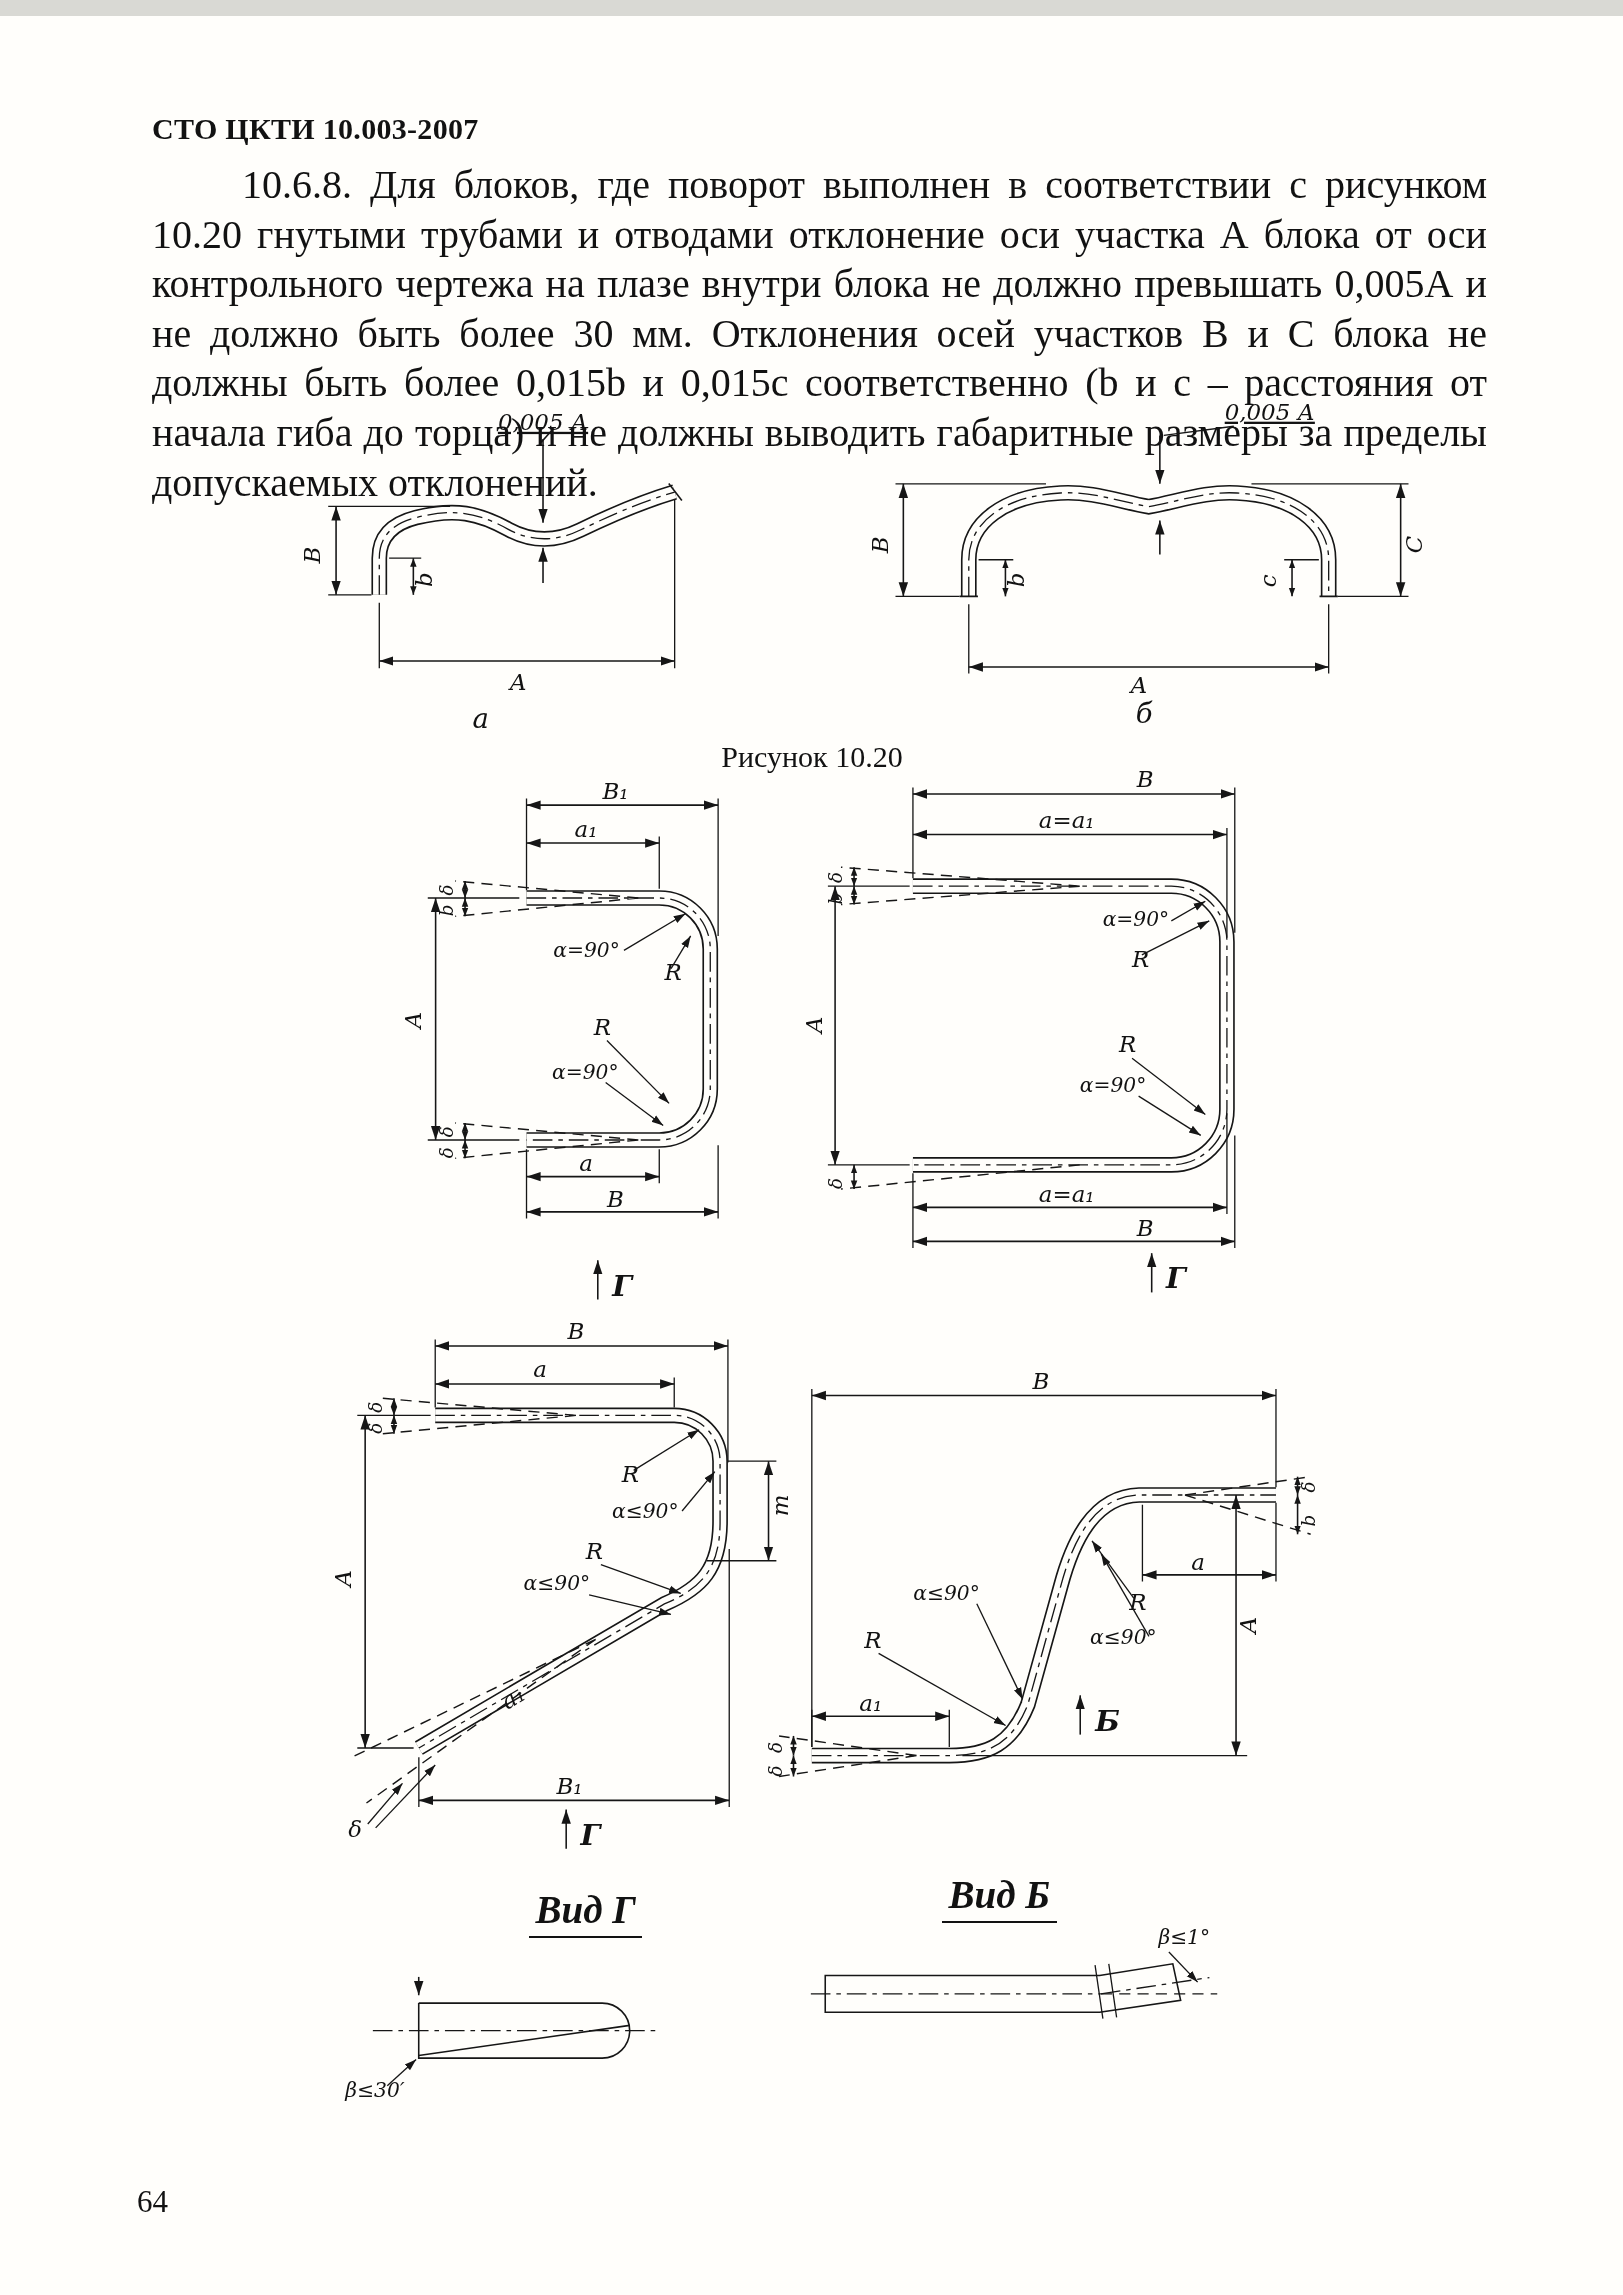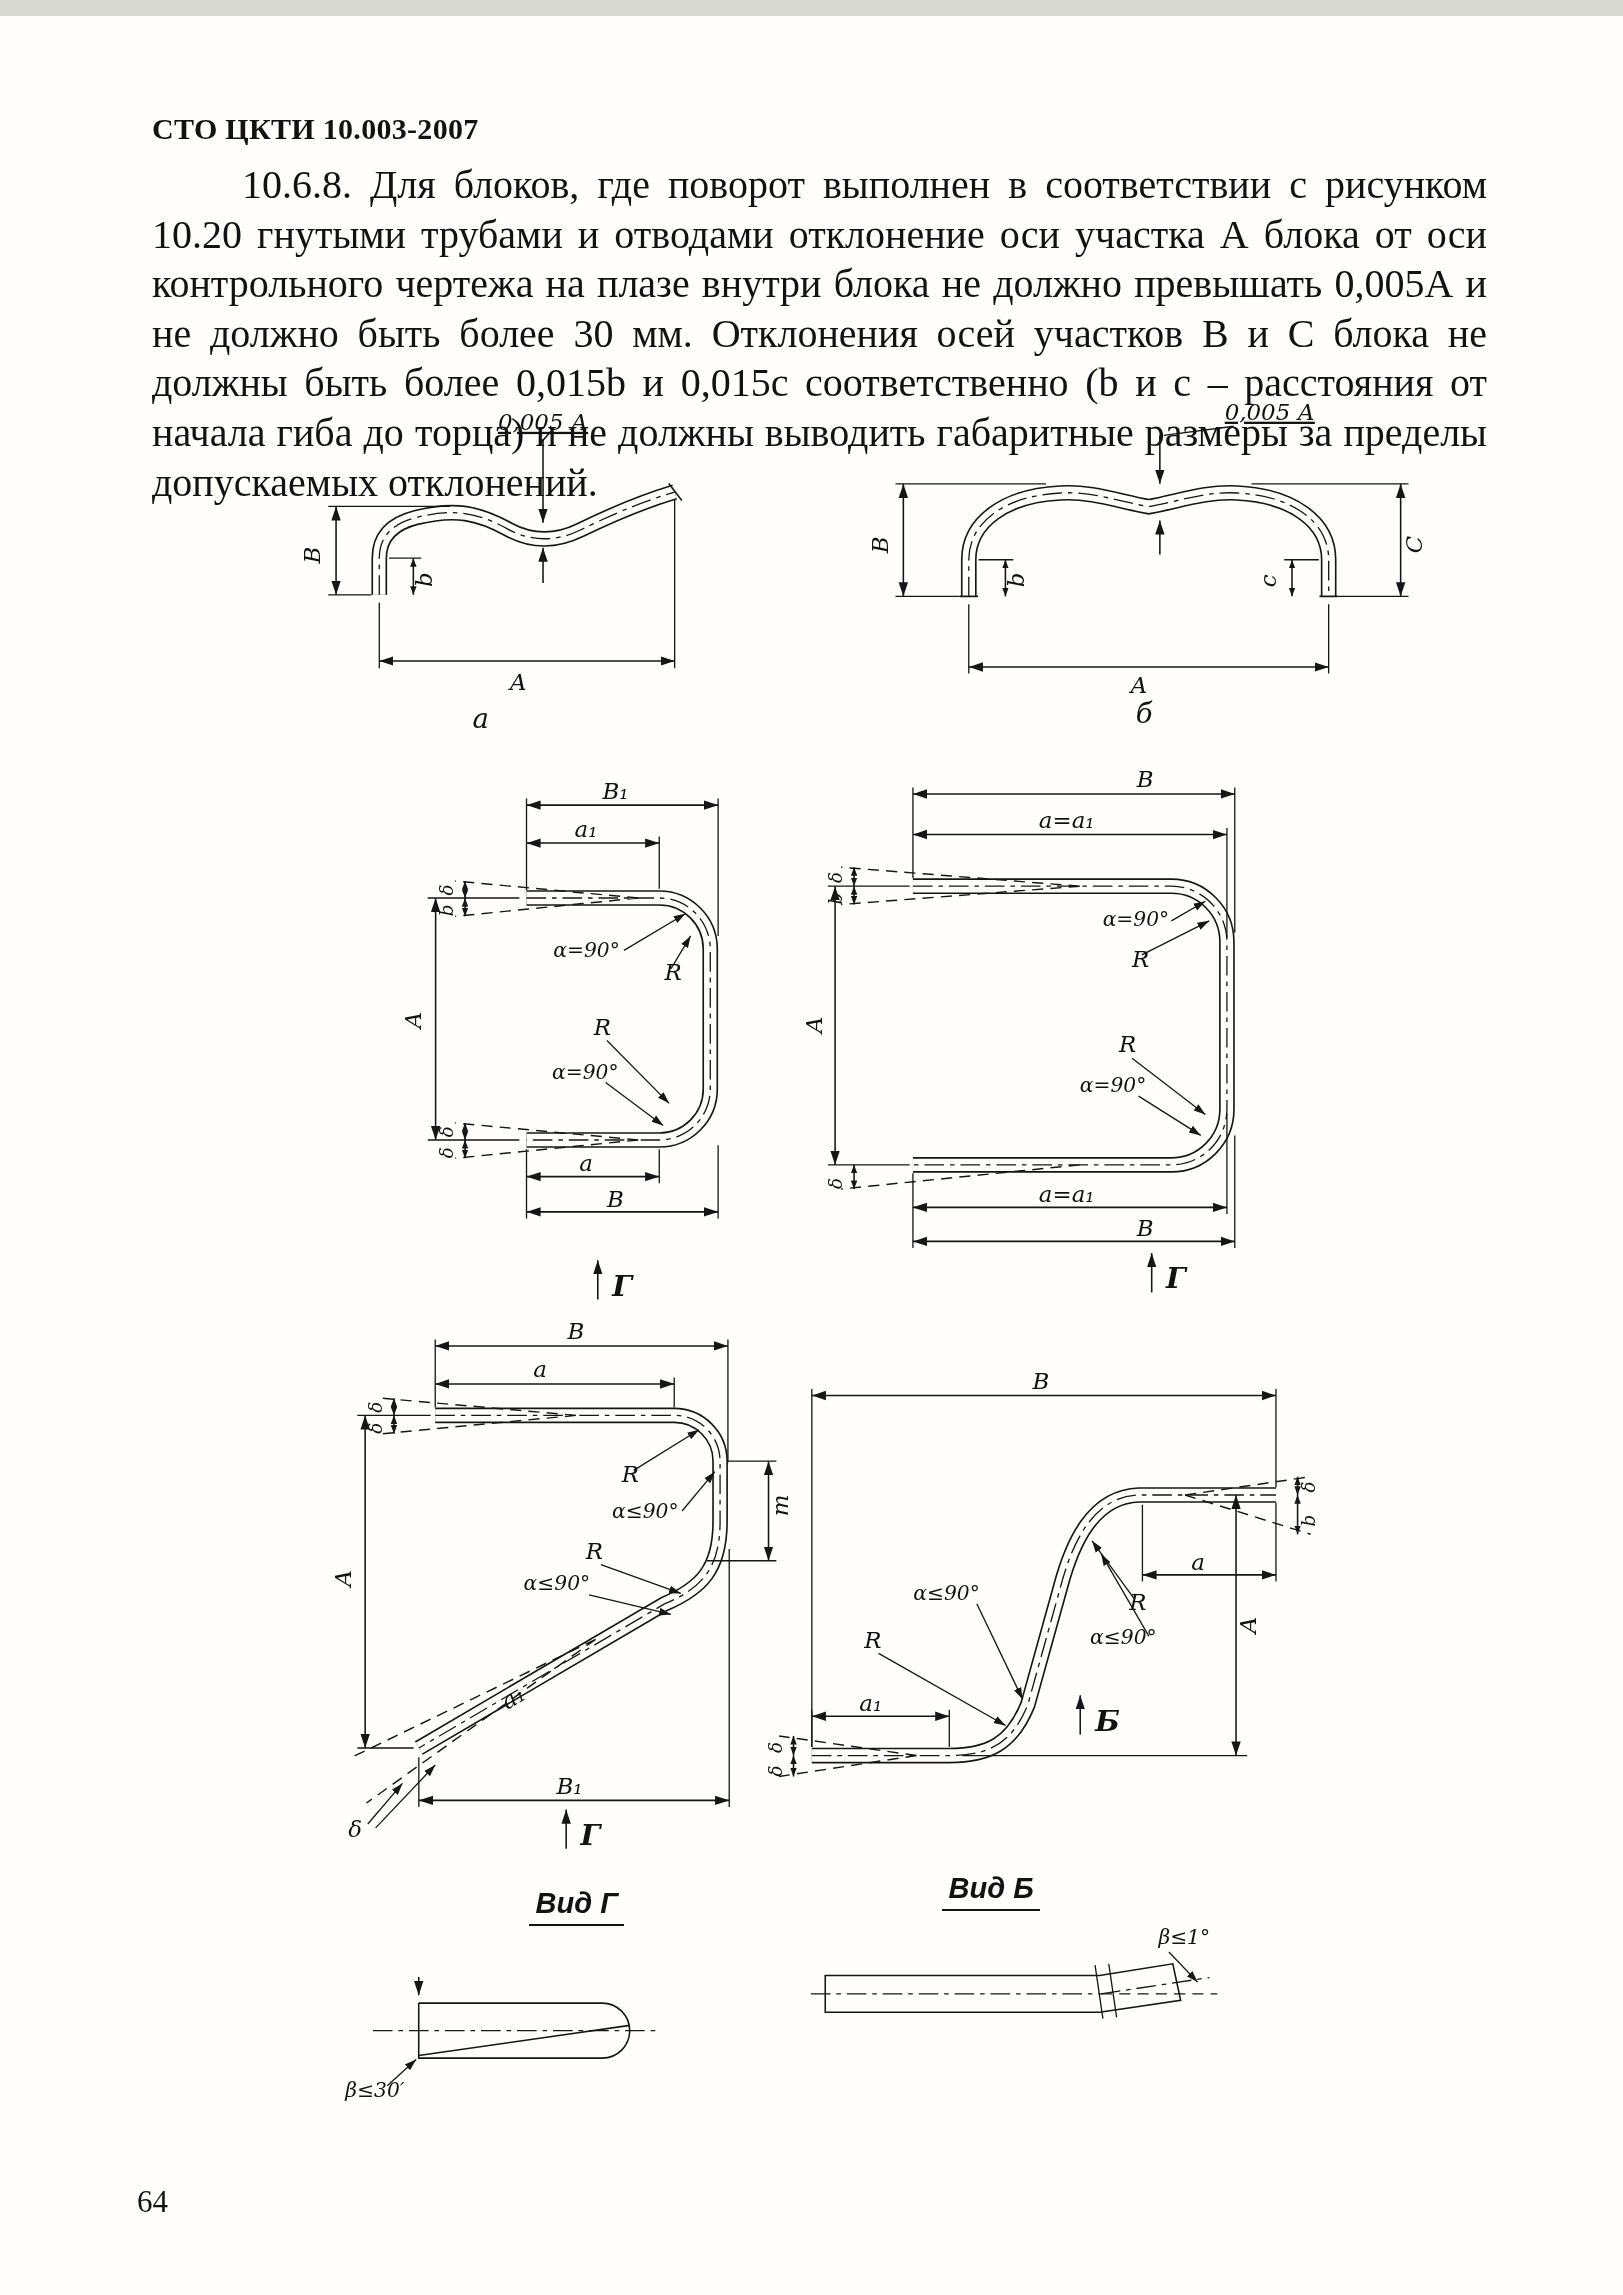--- a/index.html
+++ b/index.html
@@ -4,22 +4,22 @@
 <style>
   *{margin:0;padding:0;box-sizing:border-box}
   html,body{background:#d9d9d4}
   .page{width:1624px;height:2295px;position:relative;background:#fffefb;
         font-family:"Liberation Serif",serif;color:#121212;overflow:hidden;margin:16px auto}
   .hdr{position:absolute;left:152px;top:96px;font-size:30px;font-weight:bold;letter-spacing:0.3px}
   .para{position:absolute;left:152px;top:144px;width:1335px;font-size:40px;line-height:1.24;
         text-align:justify;text-indent:90px}
   .cap{position:absolute;left:0;width:100%;text-align:center;font-size:30px}
   .pnum{position:absolute;left:137px;top:2168px;font-size:31px}
-  .view-title{position:absolute;font-size:29px;font-style:italic;font-weight:bold;
-        font-family:Liberation Sans, sans-serif;border-bottom:2.6px solid #121212;padding:0 6.5px 3.9px}
+  .view-title{position:absolute;font-size:39px;font-style:italic;font-weight:bold;
+        font-family:Liberation Serif, serif;border-bottom:2.6px solid #121212;padding:0 6.5px 3.9px}
   svg.fig{position:absolute;overflow:visible}
   svg text{font-family:"DejaVu Serif",serif;font-style:italic;fill:#121212}
   .lbl{font-size:35px}
   .lbl2{font-size:42px}
   .sm{font-size:28px}
   .ang{font-size:31px}
   .big{font-size:44px;font-weight:bold}
   .u{text-decoration:underline}
   .mid{text-anchor:middle}
   .p-o{fill:none;stroke:#161616;stroke-width:24}
@@ -97,20 +97,21 @@
       <path class="dim" d="M180,414 H730" marker-start="url(#arr)" marker-end="url(#arr)"></path>
       <text class="lbl mid" x="440" y="454">А</text>
       <text class="lbl u mid" x="640" y="36">0,005 А</text>
       <path class="ext" d="M585,46 L478,60"></path>
       <path class="dim" d="M472,60 V134" marker-end="url(#arr)"></path>
       <path class="dim" d="M472,242 V190" marker-end="url(#arr)"></path>
     </g>
     <text class="lbl2 mid" x="448" y="500">б</text>
   </svg>
 
+  <div class="cap" style="top:724px">Рисунок 10.20</div>
 
   <svg class="fig" style="left:357px;top:763px" width="409" height="531" viewBox="0 0 625 812">
     <g>
       <path class="p-o" d="M259,182 H462 A78,78 0 0 1 540,260 V474 A78,78 0 0 1 462,552 H259"></path>
       <path class="p-i" d="M259,182 H462 A78,78 0 0 1 540,260 V474 A78,78 0 0 1 462,552 H259"></path>
       <path class="cl" d="M259,182 H462 A78,78 0 0 1 540,260 V474 A78,78 0 0 1 462,552 H259"></path>
     </g>
     <g>
       <path class="ext" d="M259,170 V30 M552,240 V30"></path>
       <path class="dim" d="M259,40 H552" marker-start="url(#arr)" marker-end="url(#arr)"></path>

